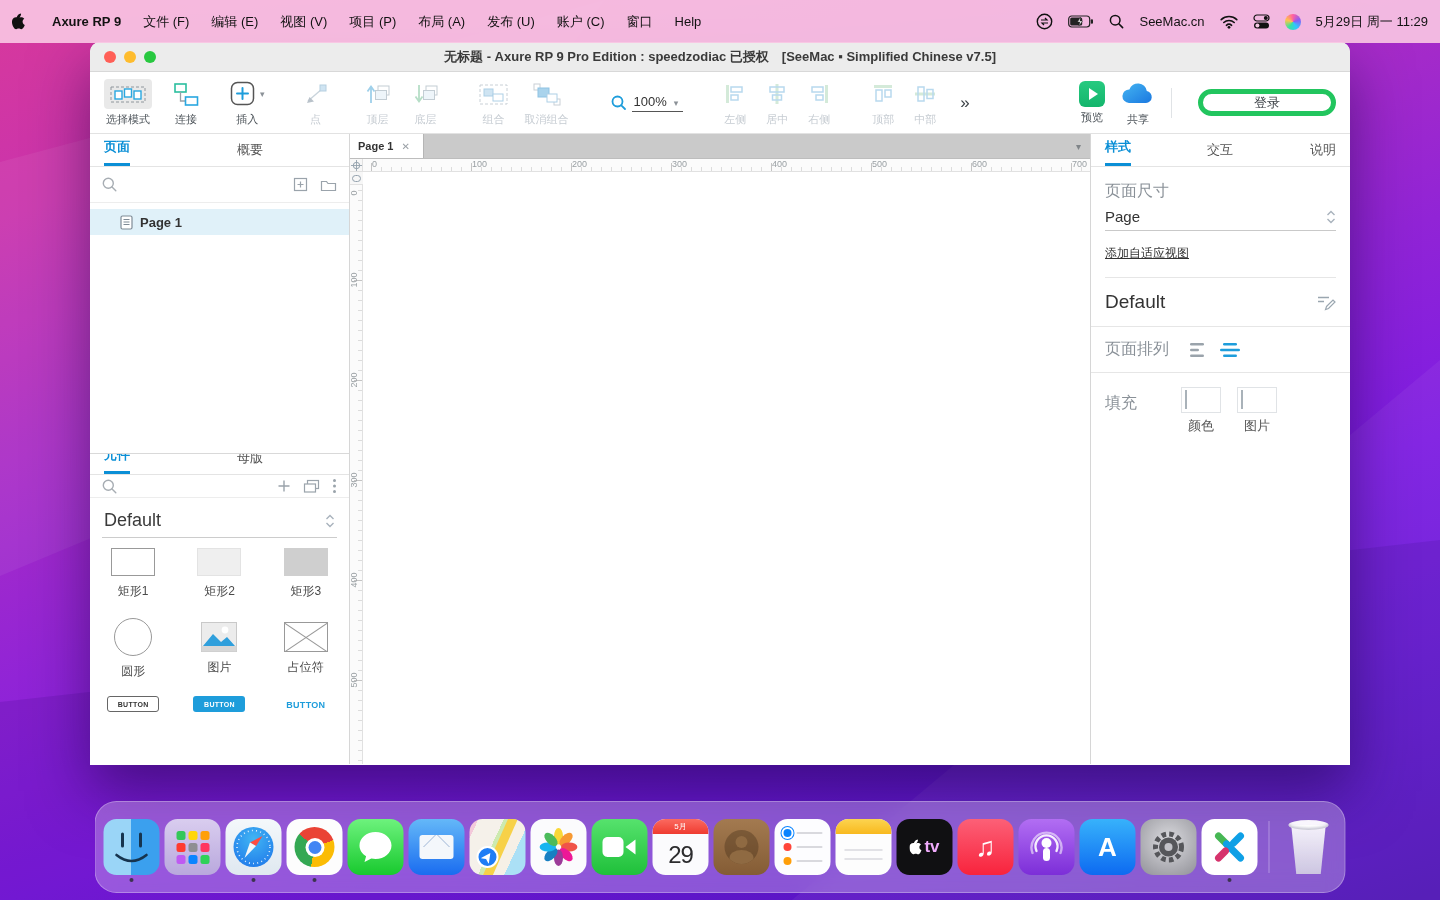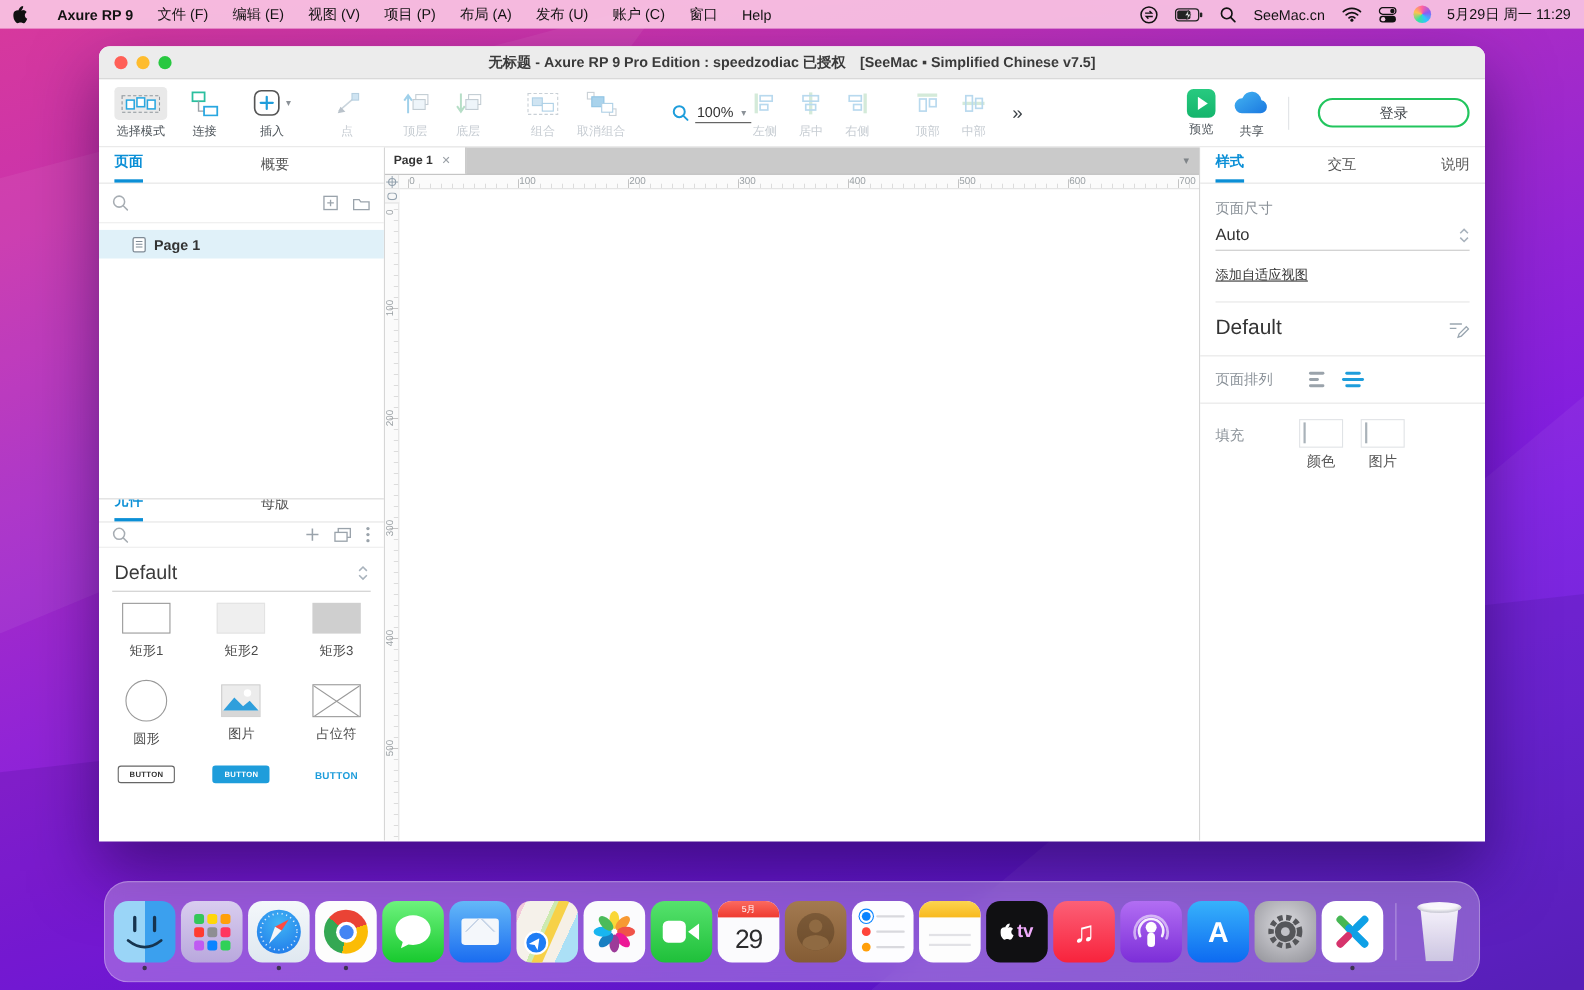--- a/index.html
+++ b/index.html
@@ -7,21 +7,21 @@
   .desktop { position:relative; width:1440px; height:900px; overflow:hidden;
     background:linear-gradient(162deg,#d8399b 0%,#c933ad 16%,#a92cc6 34%,#9124d6 50%,#7e1ce2 66%,#671ad8 82%,#5517c0 100%); }
   .facet1 { position:absolute; inset:0; background:rgba(255,255,255,.06);
     clip-path:polygon(0 18%, 42% 0, 18% 52%, 0 64%); }
   .facet2 { position:absolute; inset:0; background:rgba(40,0,110,.14);
     clip-path:polygon(0 78%, 100% 60%, 100% 100%, 0 100%); }
   .facet3 { position:absolute; inset:0; background:rgba(255,255,255,.05);
     clip-path:polygon(55% 100%, 100% 40%, 100% 100%); }
 
   
-  .menubar { position:absolute; top:0; left:0; width:100%; height:26px;
+  .menubar { position:absolute; top:0; left:0; width:100%; height:43px;
     background:rgba(248,196,227,.92); display:flex; align-items:center; padding:0 12px;
     font-size:13px; color:#121212; z-index:50; }
   .mb-left { display:flex; align-items:center; gap:22px; }
   .mb-appname { font-weight:bold; margin-left:4px; }
   .mb-right { margin-left:auto; display:flex; align-items:center; gap:15px; }
   .mb-ic { display:flex; align-items:center; }
   .mb-clock { font-size:13px; }
 
   
   .window { position:absolute; left:90px; top:42px; width:1260px; height:723px;
@@ -44,21 +44,21 @@
   .dis .tlabel { color:#c6ccd2; }
   .zoomctl { display:flex; align-items:center; gap:5px; margin-left:42px; }
   .zoomval { font-size:13px; color:#333; border-bottom:1px solid #555; padding:0 16px 2px 2px; }
   .caret { font-size:9px; color:#8b9197; }
   .tb-more { font-size:17px; color:#3c4247; margin-left:18px; letter-spacing:-2px; }
   .tb-right { margin-left:auto; display:flex; align-items:center; gap:16px; }
   .prevsq { width:26px; height:26px; border-radius:6px; background:linear-gradient(#27ca80,#14b56c);
     display:flex; align-items:center; justify-content:center; }
   .prevsq i { display:block; width:0; height:0; border-left:9px solid #fff; border-top:6px solid transparent; border-bottom:6px solid transparent; margin-left:2px; }
   .tb-div { width:1px; height:30px; background:#e0e3e6; }
-  .login-btn { width:138px; height:27px; border:2px solid #22c55e; border-radius:14px;
+  .login-btn { width:138px; height:27px; border:5px solid #22c55e; border-radius:14px;
     background:#fff; font-size:13px; color:#3a3f44; display:flex; align-items:center; justify-content:center; margin-left:10px; }
 
   
   .main { display:flex; height:630px; }
   .lpanel { width:260px; border-right:1px solid #d6d6d6; display:flex; flex-direction:column; background:#fff; }
   .rpanel { width:260px; border-left:1px solid #d6d6d6; background:#fff; }
   .ptabs { height:33px; border-bottom:1px solid #e4e4e4; position:relative; font-size:13px; }
   .ptab { position:absolute; bottom:0; padding-bottom:7px; color:#555; }
   .ptab.on { color:#0b8fd6; font-weight:bold; border-bottom:3px solid #0b8fd6; }
   .searchrow { height:36px; display:flex; align-items:center; padding:0 12px; border-bottom:1px solid #ededed; gap:12px; }
@@ -108,21 +108,21 @@
     background-image:
       repeating-linear-gradient(to bottom,#c4c4c4 0 1px,transparent 1px 100px),
       repeating-linear-gradient(to bottom,#dcdcdc 0 1px,transparent 1px 10px);
     background-size:8px 100%,4px 100%; background-position:100% 8px,100% 8px; background-repeat:no-repeat; }
   .corner2 { position:absolute; top:0; left:0; width:13px; height:13px; background:#f7f7f7;
     border-bottom:1px solid #e1e1e1; display:flex; align-items:center; justify-content:center; }
   .vnum { position:absolute; left:-10px; width:28px; height:10px; line-height:10px; text-align:center;
     font-size:9px; color:#9aa0a4; transform:rotate(-90deg); }
   .surface { flex:1; background:#fff; }
   .rp-row { padding:0 14px; }
-  .rp-label { font-size:13px; color:#8a9198; }
+  .rp-label { font-size:16px; color:#8a9198; }
   .psize { margin-top:14px; }
   .psel { margin-top:6px; border-bottom:1px solid #c9c9c9; display:flex; align-items:center; justify-content:space-between; padding-bottom:5px; }
   .psel-val { font-size:15px; color:#333; }
   .adaptive { margin-top:14px; font-size:12px; color:#333; text-decoration:underline; display:inline-block; }
   .rp-div { height:1px; background:#e6e6e6; margin-top:15px; }
   .stylehead { display:flex; align-items:center; justify-content:space-between; padding:13px 14px; border-bottom:1px solid #e6e6e6; }
   .stylename { font-size:19px; color:#333; }
   .arrange { display:flex; align-items:center; padding:12px 14px; border-bottom:1px solid #e6e6e6; gap:8px; }
   .arrange .rp-label { width:76px; }
   .fillrow { display:flex; padding:14px 14px 4px 14px; }
@@ -369,21 +369,21 @@
 
       <div class="zoomctl">
         <svg width="16" height="16" viewBox="0 0 16 16">
             <circle cx="6.5" cy="6.5" r="5" fill="none" stroke="#1e9ddb" stroke-width="1.8"></circle>
             <path d="M10.3 10.3 14 14" stroke="#1e9ddb" stroke-width="1.8" stroke-linecap="round"></path>
           </svg>
         <span class="zoomval">100%</span>
         <span class="caret" style="margin-left:-14px;">▾</span>
       </div>
 
-      <div class="tbtn dis" style="margin-right:8px;">
+      <div class="tbtn dis" style="margin-left:40px;margin-right:8px;">
         <span class="tico">
           <svg width="22" height="22" viewBox="0 0 22 22">
               <rect x="2" y="2" width="3" height="18" fill="#d4ead9"></rect>
               <rect x="7" y="4" width="11" height="5" fill="none" stroke="#b8d9ee" stroke-width="1.5"></rect>
               <rect x="7" y="12" width="7" height="5" fill="none" stroke="#b8d9ee" stroke-width="1.5"></rect>
             </svg>
         </span>
         <span class="tlabel">左侧</span>
       </div>
       <div class="tbtn dis" style="margin-right:8px;">
@@ -606,21 +606,21 @@
 
       <div class="rpanel">
         <div class="ptabs">
           <span class="ptab on" style="left:14px;">样式</span>
           <span class="ptab" style="left:116px;">交互</span>
           <span class="ptab" style="right:14px;">说明</span>
         </div>
         <div class="rp-row psize">
           <div class="rp-label">页面尺寸</div>
           <div class="psel">
-            <span class="psel-val">Auto</span>
+            <span class="psel-val">Page</span>
             <svg width="10" height="16" viewBox="0 0 10 16">
                 <path d="M1.5 6 5 2.5 8.5 6M1.5 10 5 13.5 8.5 10" fill="none" stroke="#a8b2bc" stroke-width="1.4"></path>
               </svg>
           </div>
           <a class="adaptive">添加自适应视图</a>
           <div class="rp-div"></div>
         </div>
         <div class="stylehead">
           <span class="stylename">Default</span>
           <svg width="20" height="18" viewBox="0 0 20 18">

